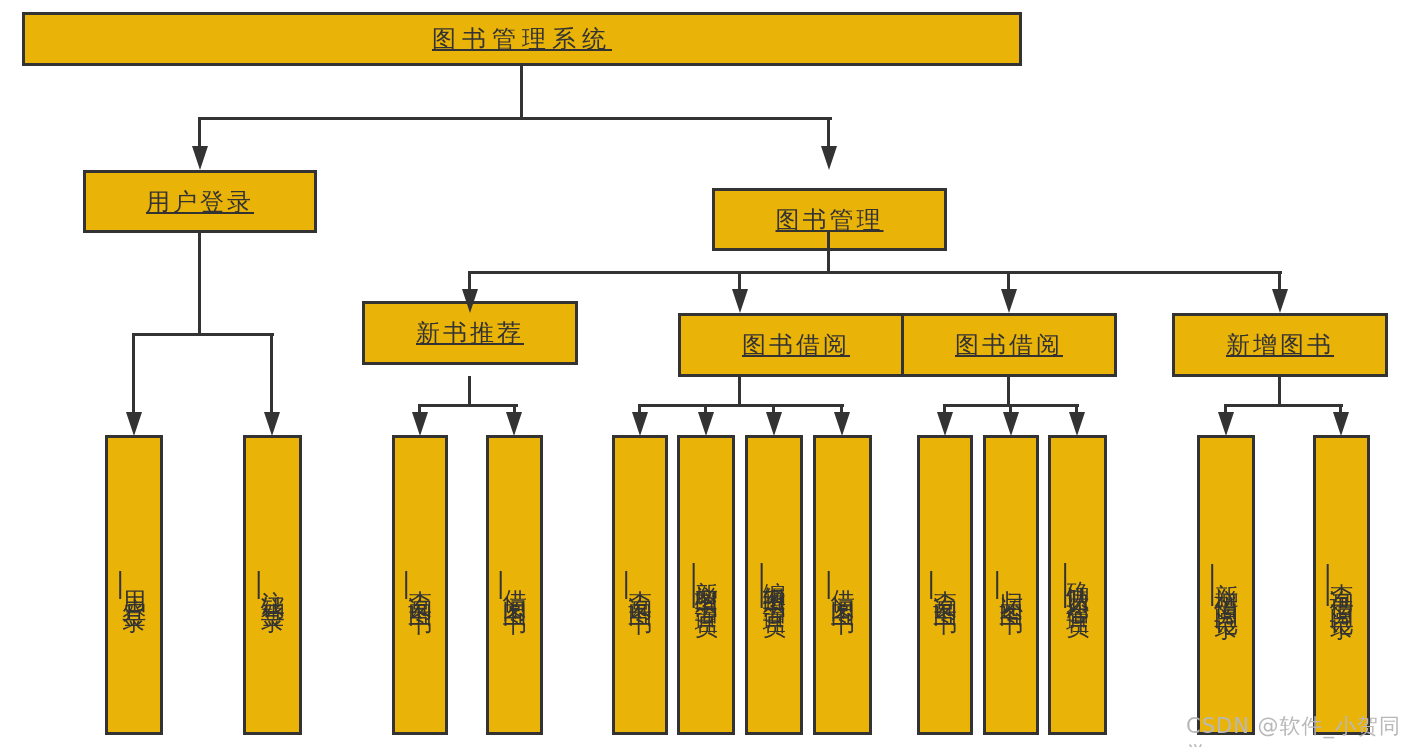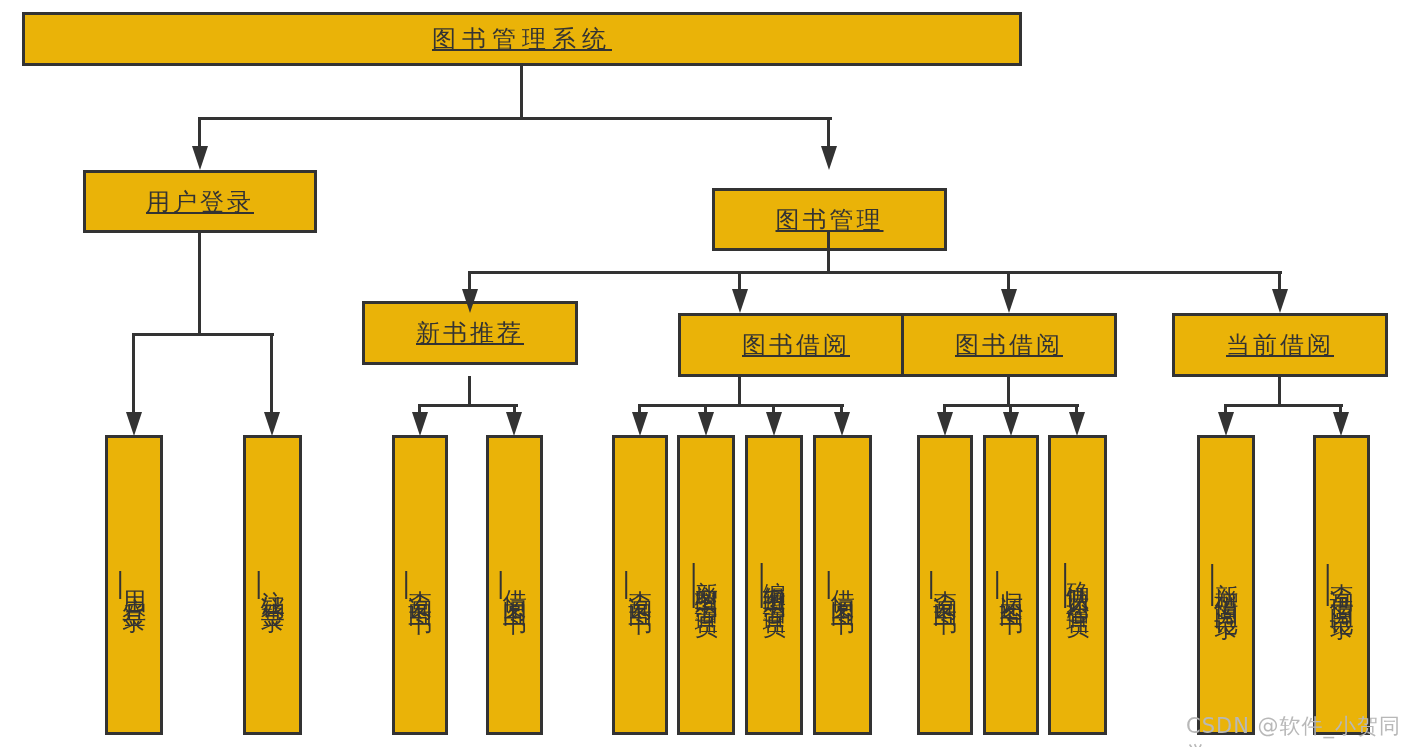--- a/index.html
+++ b/index.html
@@ -69,21 +69,21 @@
   <div class="node" style="left:83px;top:170px;width:234px;height:63px;">用户登录</div>
 
   <div class="node" style="left:712px;top:188px;width:235px;height:63px;">图书管理</div>
 
   <div class="node" style="left:362px;top:301px;width:216px;height:64px;">新书推荐</div>
 
   <div class="node" style="left:632px;top:313px;width:236px;height:64px;margin-left:46px;">图书借阅</div>
 
   <div class="node" style="left:901px;top:313px;width:216px;height:64px;">图书借阅</div>
 
-  <div class="node" style="left:1172px;top:313px;width:216px;height:64px;">当前借阅</div>
+  <div class="node" style="left:1172px;top:313px;width:216px;height:64px;">新增图书</div>
 
   <div class="node vnode" style="left:105px;top:435px;width:58px;height:300px;">用户登录</div>
 
   <div class="node vnode" style="left:243px;top:435px;width:59px;height:300px;">注销登录</div>
 
   <div class="node vnode" style="left:392px;top:435px;width:56px;height:300px;">查询图书</div>
 
   <div class="node vnode" style="left:486px;top:435px;width:57px;height:300px;">借阅图书</div>
 
   <div class="node vnode" style="left:612px;top:435px;width:56px;height:300px;">查询图书</div>

